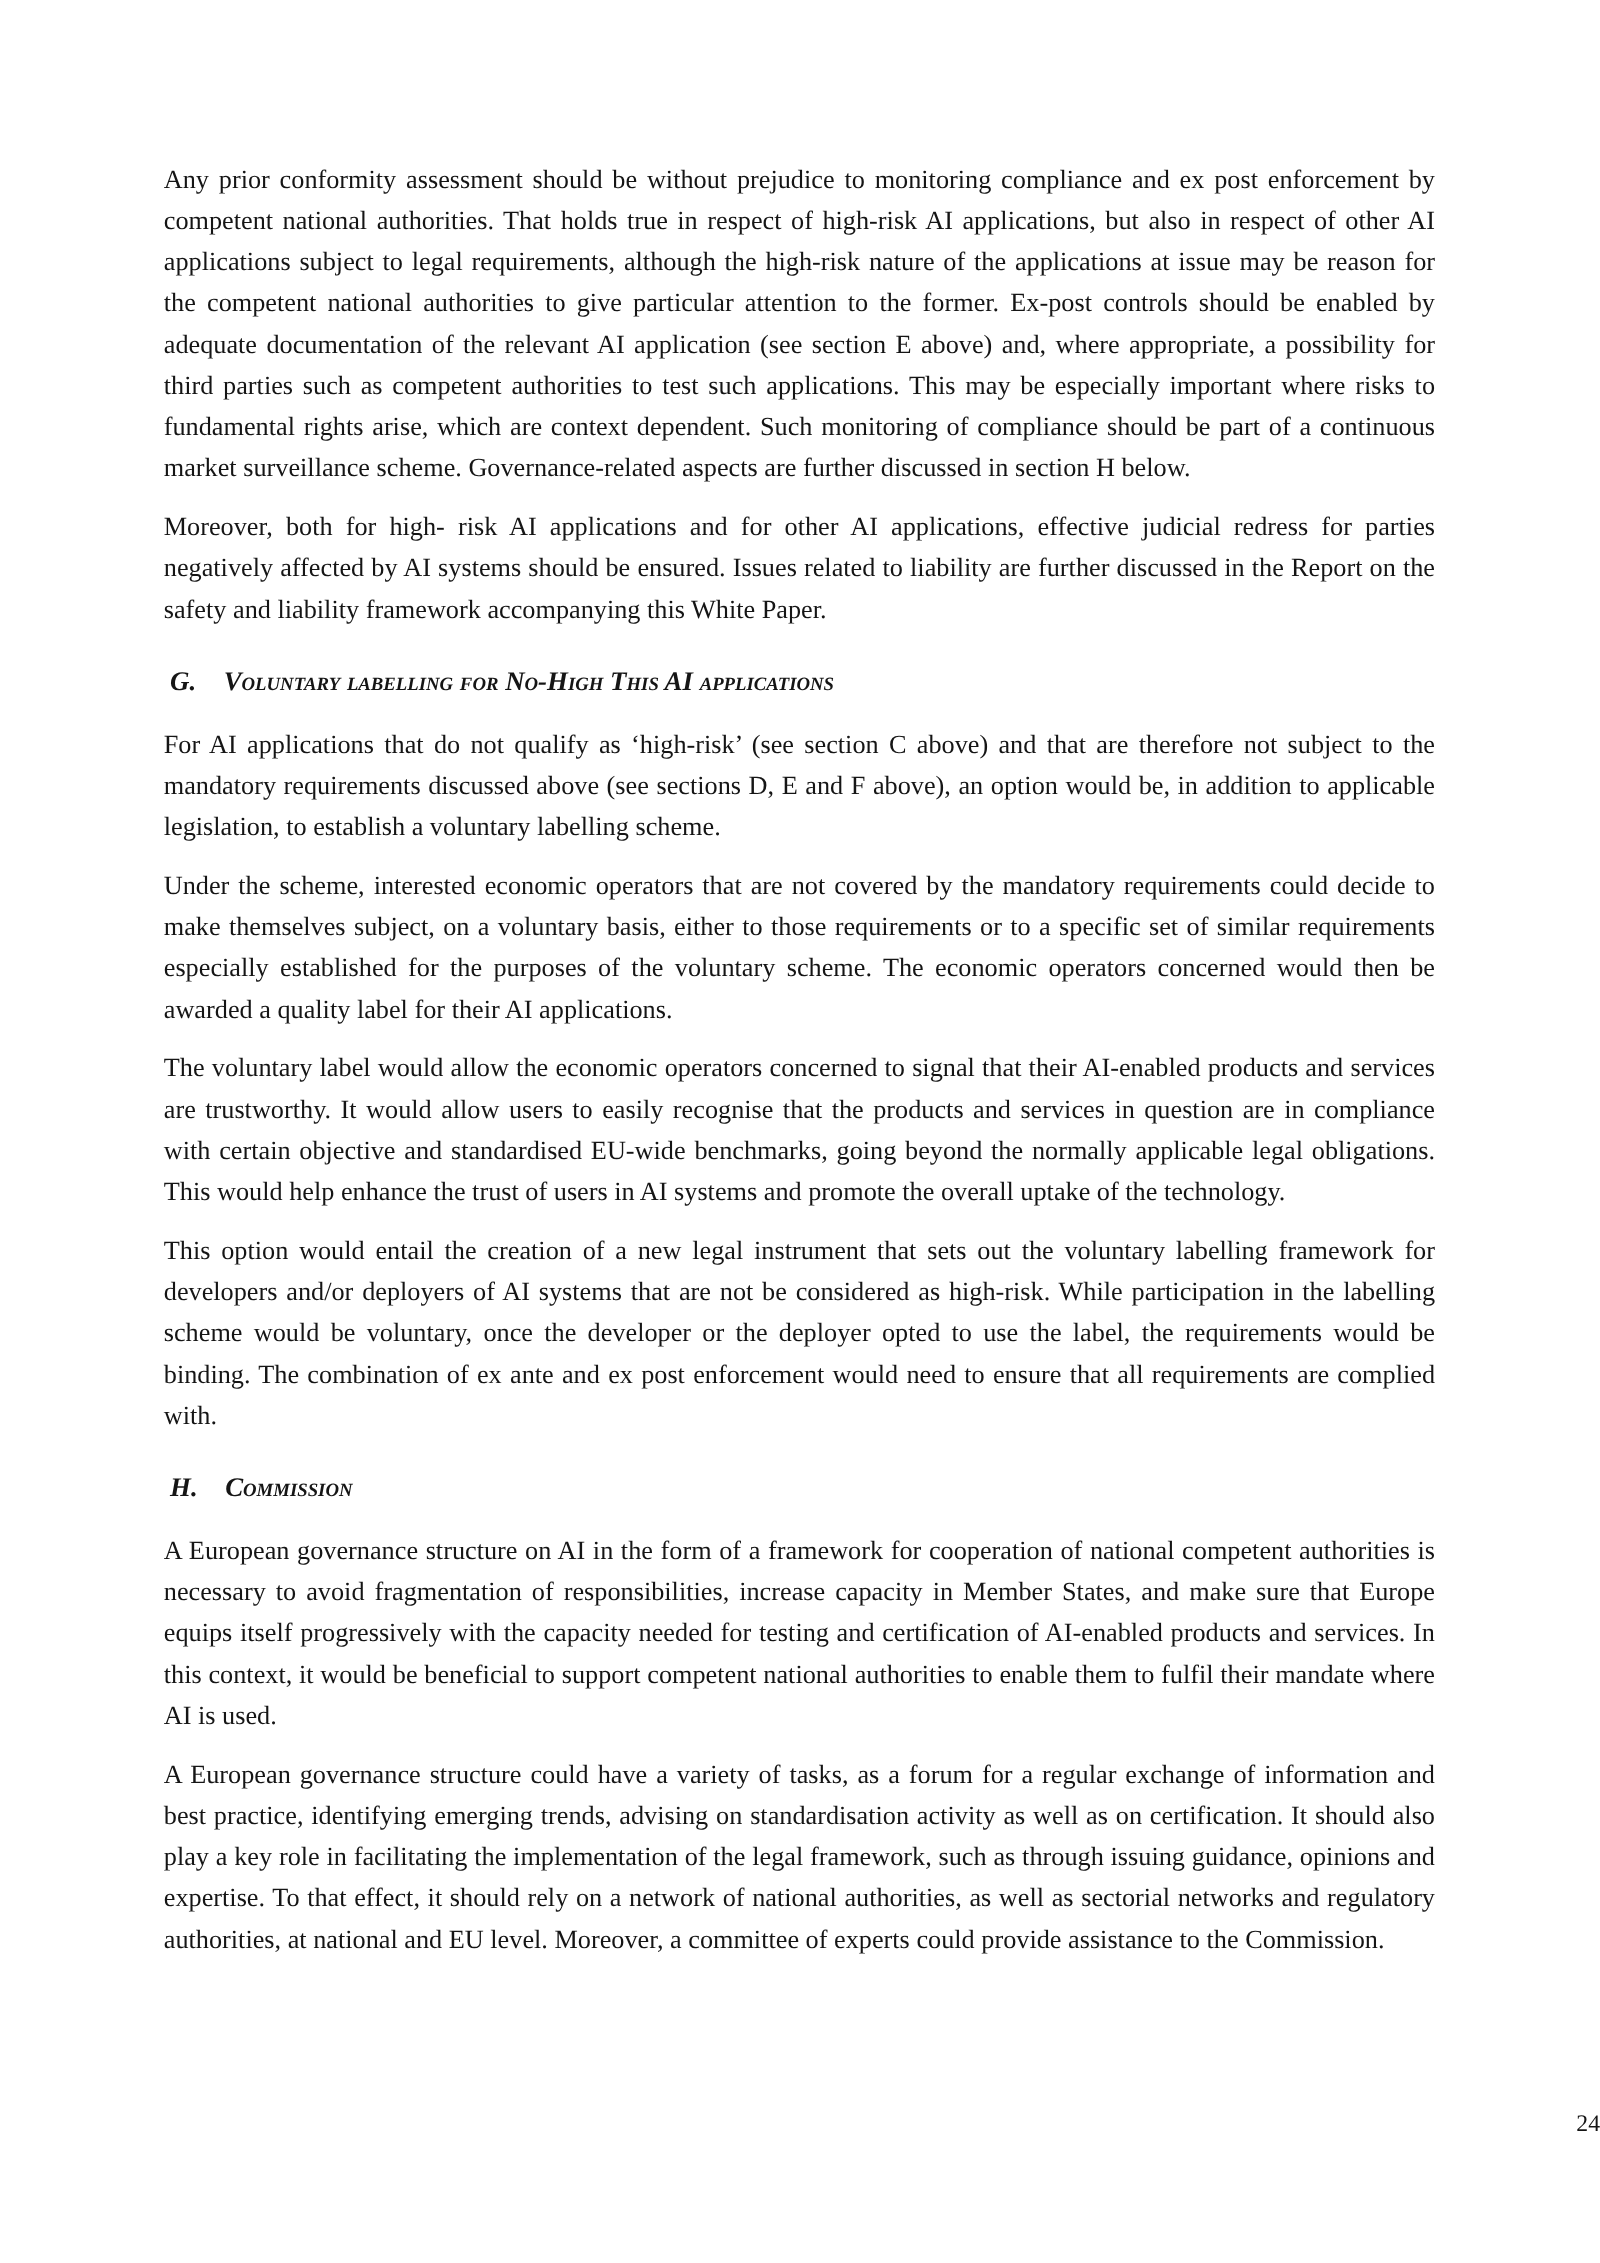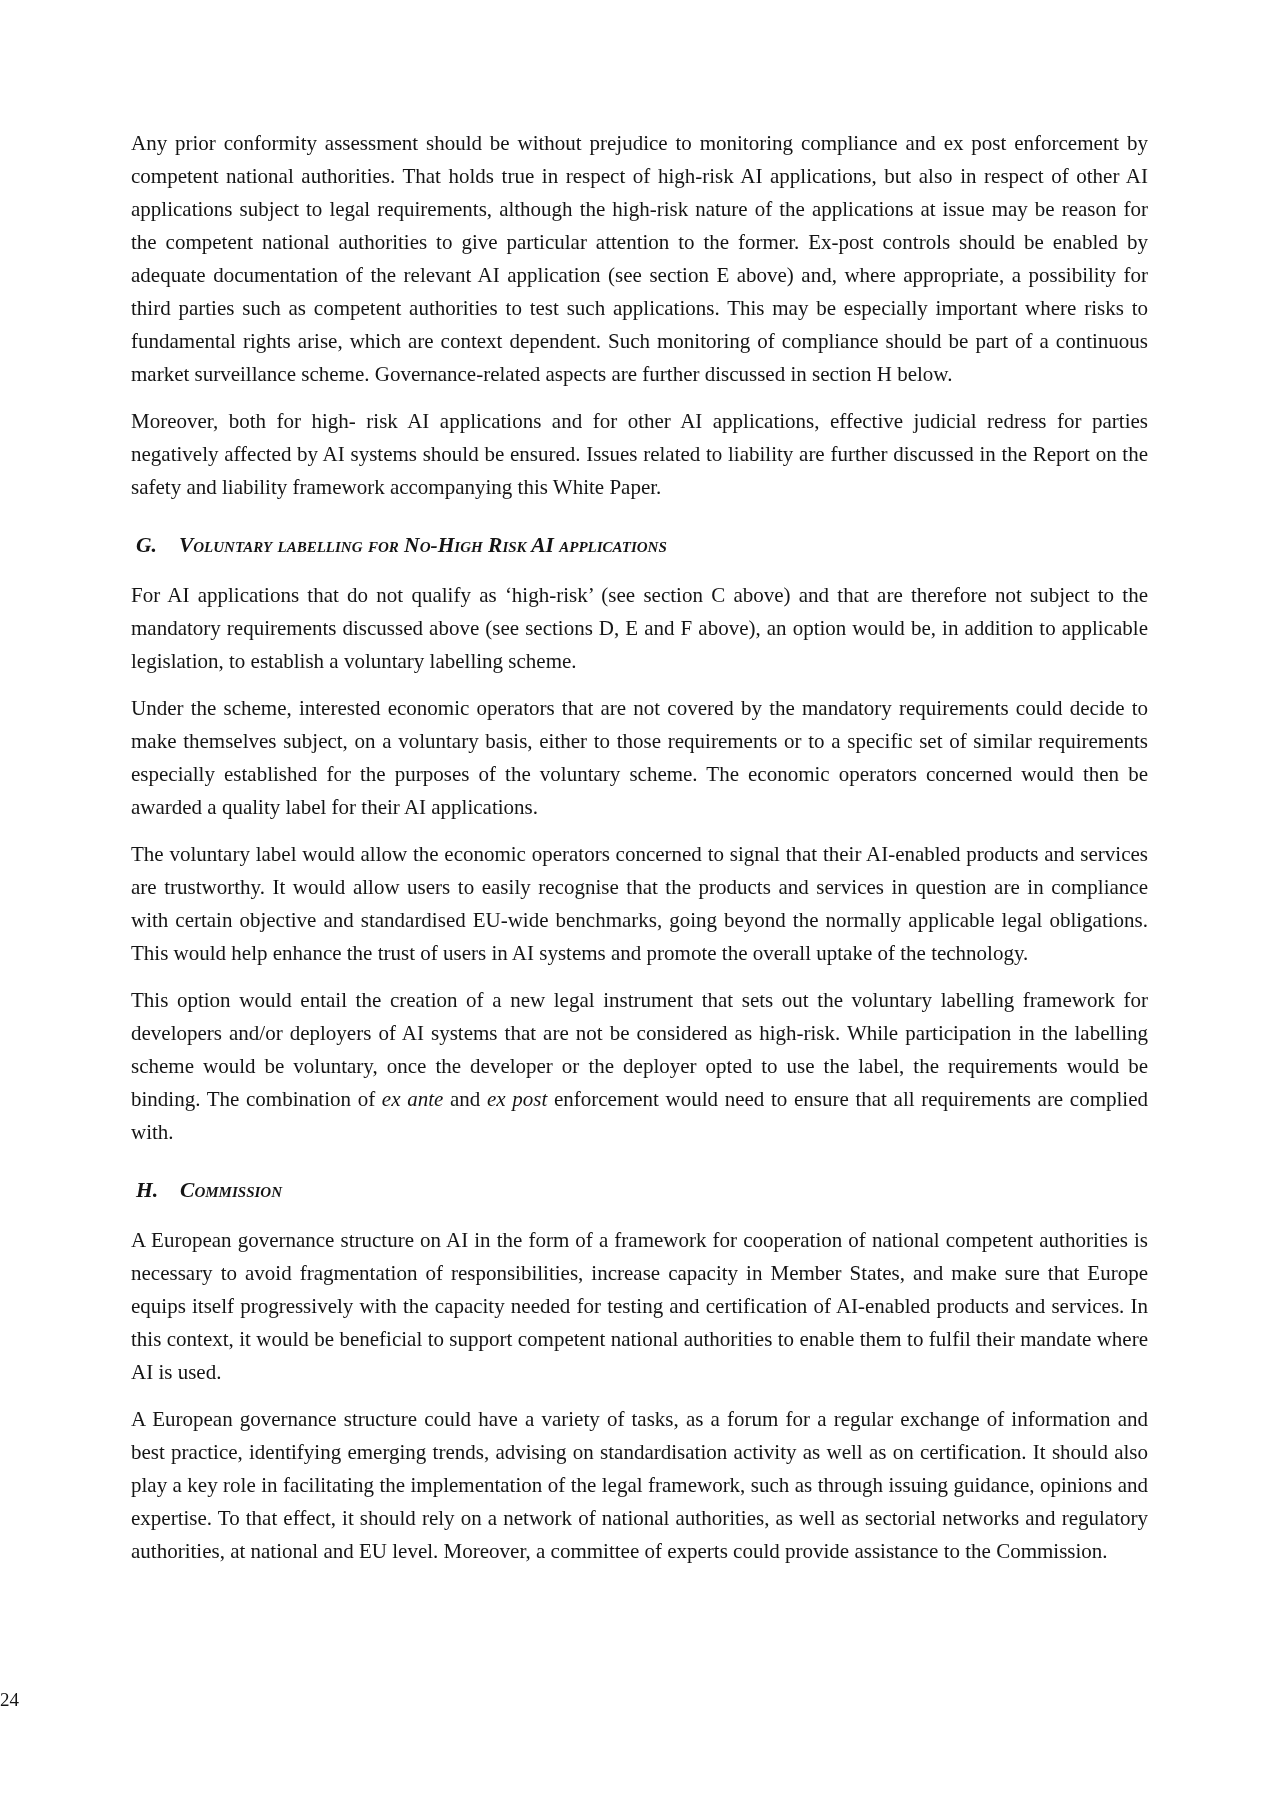--- a/index.html
+++ b/index.html
@@ -37,45 +37,44 @@
     display: flex;
   }
   .section-heading .hlabel {
     flex: 0 0 auto;
     margin-right: 22px;
   }
   .section-heading .htitle {
     flex: 1 1 auto;
   }
   .emphasis {
-    font-style: italic;
   }
   .page-number {
     position: absolute;
     top: 1688px;
     left: 0;
     width: 100%;
-    text-align: left;
+    text-align: right;
     font-size: 19px;
     line-height: 24px;
     color: #151515;
   }
 </style>
 </head>
 <body>
 
 <div class="page">
 
   <p class="body-par">Any prior conformity assessment should be without prejudice to monitoring compliance and ex post enforcement by competent national authorities. That holds true in respect of high-risk AI applications, but also in respect of other AI applications subject to legal requirements, although the high-risk nature of the applications at issue may be reason for the competent national authorities to give particular attention to the former. Ex-post controls should be enabled by adequate documentation of the relevant AI application (see section E above) and, where appropriate, a possibility for third parties such as competent authorities to test such applications. This may be especially important where risks to fundamental rights arise, which are context dependent. Such monitoring of compliance should be part of a continuous market surveillance scheme. Governance-related aspects are further discussed in section H below.</p>
 
   <p class="body-par">Moreover, both for high- risk AI applications and for other AI applications, effective judicial redress for parties negatively affected by AI systems should be ensured. Issues related to liability are further discussed in the Report on the safety and liability framework accompanying this White Paper.</p>
 
   <h2 class="section-heading">
     <span class="hlabel">G.</span>
-    <span class="htitle">Voluntary labelling for No-High Risk AI applications</span>
+    <span class="htitle">Voluntary labelling for No-High This AI applications</span>
   </h2>
 
   <p class="body-par">For AI applications that do not qualify as ‘high-risk’ (see section C above) and that are therefore not subject to the mandatory requirements discussed above (see sections D, E and F above), an option would be, in addition to applicable legislation,  to establish a voluntary labelling scheme.</p>
 
   <p class="body-par">Under the scheme, interested economic operators that are not covered by the mandatory requirements could decide to make themselves subject, on a voluntary basis, either to those requirements or to a specific set of similar requirements especially established for the purposes of the voluntary scheme. The economic operators concerned would then be awarded a quality label for their AI applications.</p>
 
   <p class="body-par">The voluntary label would allow the economic operators concerned to signal that their AI-enabled products and services are trustworthy. It would allow users to easily recognise that the products and services in question are in compliance with certain objective and standardised EU-wide benchmarks, going beyond the normally applicable legal obligations. This would help enhance the trust of users in AI systems and promote the overall uptake of the technology.</p>
 
   <p class="body-par"><span>This option would entail the creation of a new legal instrument that sets out the voluntary labelling framework for developers and/or deployers of AI systems that are not be considered as high-risk. While participation in the labelling scheme would be voluntary, once the developer or the deployer opted to use the label, the requirements would be binding. The combination of </span><span class="emphasis">ex ante</span><span> and </span><span class="emphasis">ex post</span><span> enforcement would need to ensure that all requirements are complied with.</span></p>
 

